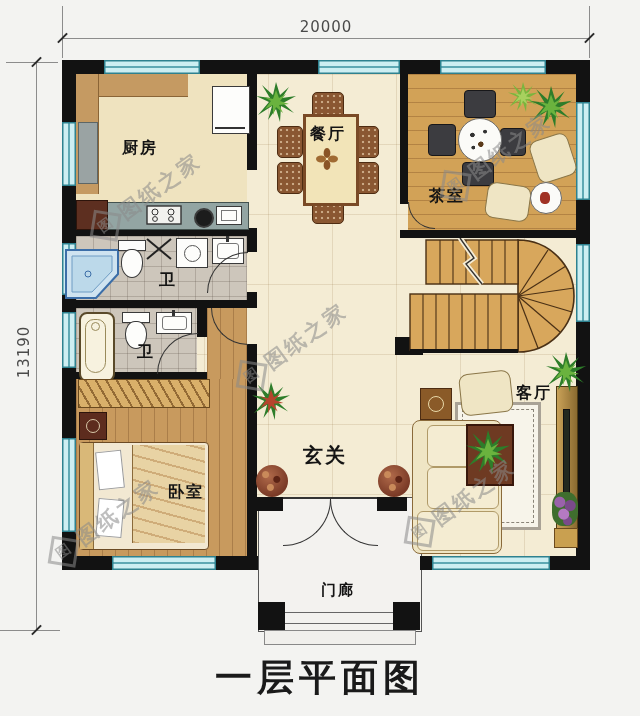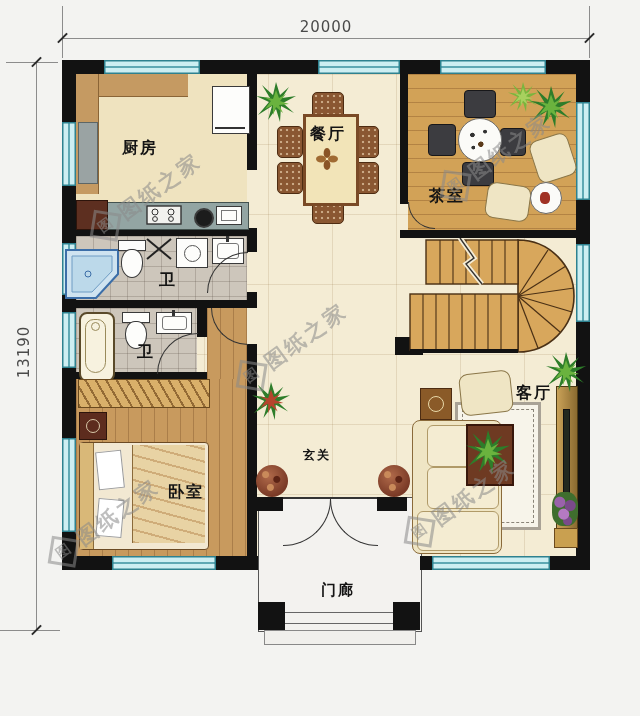--- a/index.html
+++ b/index.html
@@ -242,21 +242,21 @@
       <polygon points="20,0 24,13 33,5 26,16 40,14 27,21 38,31 25,24 24,40 20,27 12,38 16,24 2,33 13,20 0,14 14,16 6,3 17,13" fill="#2e7d2a"></polygon>
       <polygon points="20,8 23,16 30,12 24,19 33,22 23,23 27,31 20,25 17,33 17,23 9,27 15,19 8,15 17,17" fill="#b5452e"></polygon>
     </svg>
   <div class="abs" style="left:256px;top:465px;width:32px;height:32px;border-radius:50%;background:radial-gradient(circle at 40% 35%,#b06a4a,#7a3a26 70%);
        background-image:radial-gradient(circle at 30% 30%,#c98a5a 3px,transparent 4px),radial-gradient(circle at 65% 45%,#5d2415 3px,transparent 4px),radial-gradient(circle at 45% 70%,#c98a5a 3px,transparent 4px),radial-gradient(circle at 40% 35%,#b06a4a,#7a3a26 70%);"></div>
   <div class="abs" style="left:378px;top:465px;width:32px;height:32px;border-radius:50%;background:radial-gradient(circle at 40% 35%,#b06a4a,#7a3a26 70%);
        background-image:radial-gradient(circle at 30% 30%,#c98a5a 3px,transparent 4px),radial-gradient(circle at 65% 45%,#5d2415 3px,transparent 4px),radial-gradient(circle at 45% 70%,#c98a5a 3px,transparent 4px),radial-gradient(circle at 40% 35%,#b06a4a,#7a3a26 70%);"></div>
   <div class="abs" style="left:283px;top:497px;width:94px;height:2px;background:#333;"></div>
   <div class="door d-br" style="left:283px;top:499px;width:47px;height:46px;"></div>
   <div class="door d-bl" style="left:330px;top:499px;width:47px;height:46px;"></div>
-  <span class="rlabel" style="left:317px;top:455px;font-size:12px;">玄关</span>
+  <span class="rlabel" style="left:325px;top:455px;font-size:20px;">玄关</span>
   <span class="rlabel" style="left:338px;top:590px;font-size:15px;">门廊</span>
 
   <div class="abs" style="left:455px;top:402px;width:80px;height:122px;background:#f7f4ea;border:3px solid #a9a296;outline:1px dashed #8a8478;outline-offset:-8px;"></div>
   <div class="armch" style="left:460px;top:372px;width:50px;height:40px;transform:rotate(-6deg);"></div>
   <div class="abs" style="left:420px;top:388px;width:30px;height:30px;background:#8a5a28;border:1.6px solid #4d2c12;">
       <div class="abs" style="left:7px;top:7px;width:14px;height:14px;border-radius:50%;border:1.6px solid #e8d8a8;"></div>
     </div>
   <div class="abs" style="left:412px;top:420px;width:88px;height:132px;background:#efe5c4;border:1.8px solid #8a6a3a;border-radius:8px;">
     <div class="abs" style="left:14px;top:4px;width:70px;height:40px;border:1.2px solid #b09a68;border-radius:6px;background:#f4ecd2;"></div>
     <div class="abs" style="left:14px;top:46px;width:70px;height:40px;border:1.2px solid #b09a68;border-radius:6px;background:#f4ecd2;"></div>
@@ -324,13 +324,14 @@
   <span class="tick" style="left:583px;top:37px;"></span>
   <span class="dimtext" style="left:326px;top:18px;transform:translateX(-50%);">20000</span>
 
   <div class="dimline" style="left:36px;top:62px;width:1px;height:568px;"></div>
   <div class="dimline" style="left:6px;top:62px;width:52px;height:1px;"></div>
   <div class="dimline" style="left:0px;top:630px;width:60px;height:1px;"></div>
   <span class="tick" style="left:30px;top:61px;"></span>
   <span class="tick" style="left:30px;top:629px;"></span>
   <span class="dimtext" style="left:24px;top:352px;transform:translate(-50%,-50%) rotate(-90deg);">13190</span>
 
+  <div id="title">一层平面图</div>
 </div>
 
 </body></html>

